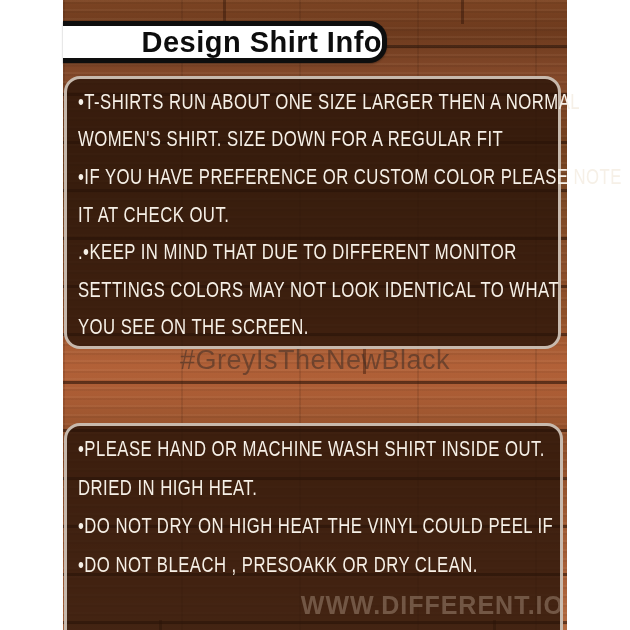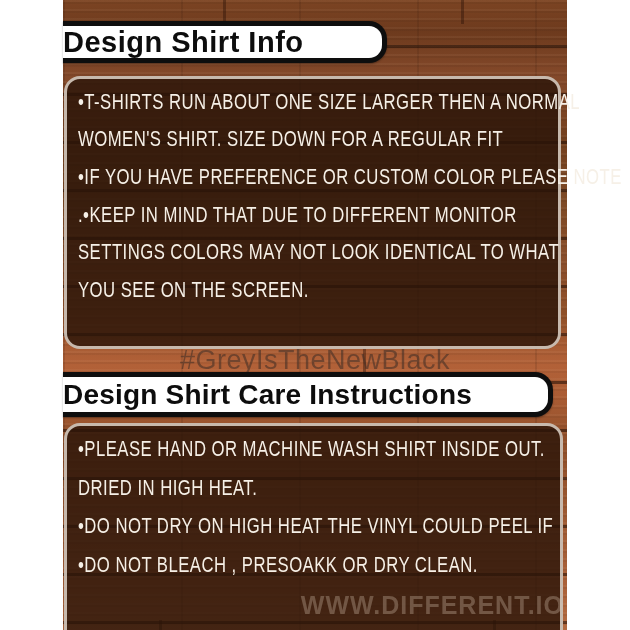--- a/index.html
+++ b/index.html
@@ -33,21 +33,21 @@
   .seam.s2 { left:398px; top:0;     height:24px; }
   .seam.s3 { left:300px; top:348px; height:26px; }
   .seam.s4 { left:96px;  top:620px; height:10px; }
   .seam.s5 { left:430px; top:620px; height:10px; }
 
   
   .banner {
     position:absolute; left:63px; background:#ffffff;
     border:5px solid #0e0e0e; border-left:none;
     border-radius:0 18px 18px 0;
-    display:flex; align-items:center; justify-content:flex-start;
+    display:flex; align-items:center; justify-content:flex-end;
     box-shadow:0 1px 2px rgba(0,0,0,0.35);
   }
   .banner-1 { top:21px;  width:324px; height:42px; }
   .banner-2 { top:372px; width:490px; height:45px; }
   .banner .banner-text { font-weight:bold; color:#0d0d0d; white-space:nowrap; }
   .banner-1 .banner-text { font-size:29px; letter-spacing:0.5px; }
   .banner-2 .banner-text { font-size:28px; letter-spacing:0.2px; }
 
   
   .panel {
@@ -101,33 +101,33 @@
     <div class="line">
         <span class="line-text">•T-SHIRTS RUN ABOUT ONE SIZE LARGER THEN A NORMAL</span>
       </div>
     <div class="line">
         <span class="line-text">WOMEN'S SHIRT. SIZE DOWN FOR A REGULAR FIT</span>
       </div>
     <div class="line">
         <span class="line-text">•IF YOU HAVE PREFERENCE OR CUSTOM COLOR PLEASE NOTE</span>
       </div>
     <div class="line">
+        <span class="line-text">IT AT CHECK OUT.</span>
+      </div>
+    <div class="line">
         <span class="line-text">.•KEEP IN MIND THAT DUE TO DIFFERENT MONITOR</span>
       </div>
     <div class="line">
         <span class="line-text">SETTINGS COLORS MAY NOT LOOK IDENTICAL TO WHAT</span>
       </div>
     <div class="line">
         <span class="line-text">YOU SEE ON THE SCREEN.</span>
       </div>
   </div>
 
-  <div class="banner banner-2">
-    <span class="banner-text">Design Shirt Care Instructions</span>
-  </div>
 
   <div class="panel panel-2">
     <div class="line">
         <span class="line-text">•PLEASE HAND OR MACHINE WASH SHIRT INSIDE OUT.</span>
       </div>
     <div class="line">
         <span class="line-text">DRIED IN HIGH HEAT.</span>
       </div>
     <div class="line">
         <span class="line-text">•DO NOT DRY ON HIGH HEAT THE VINYL COULD PEEL IF</span>

